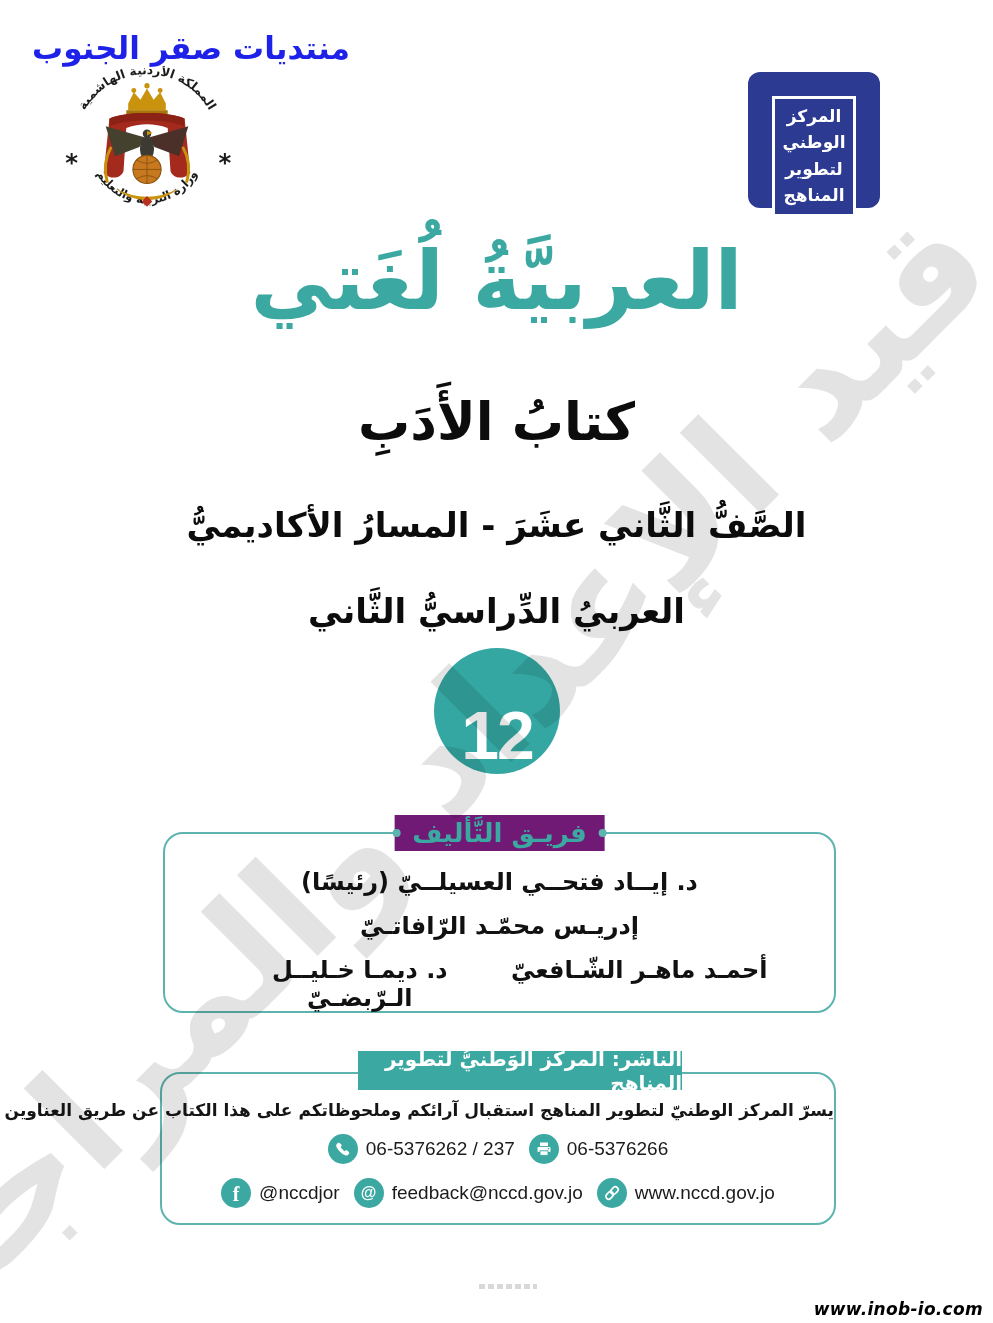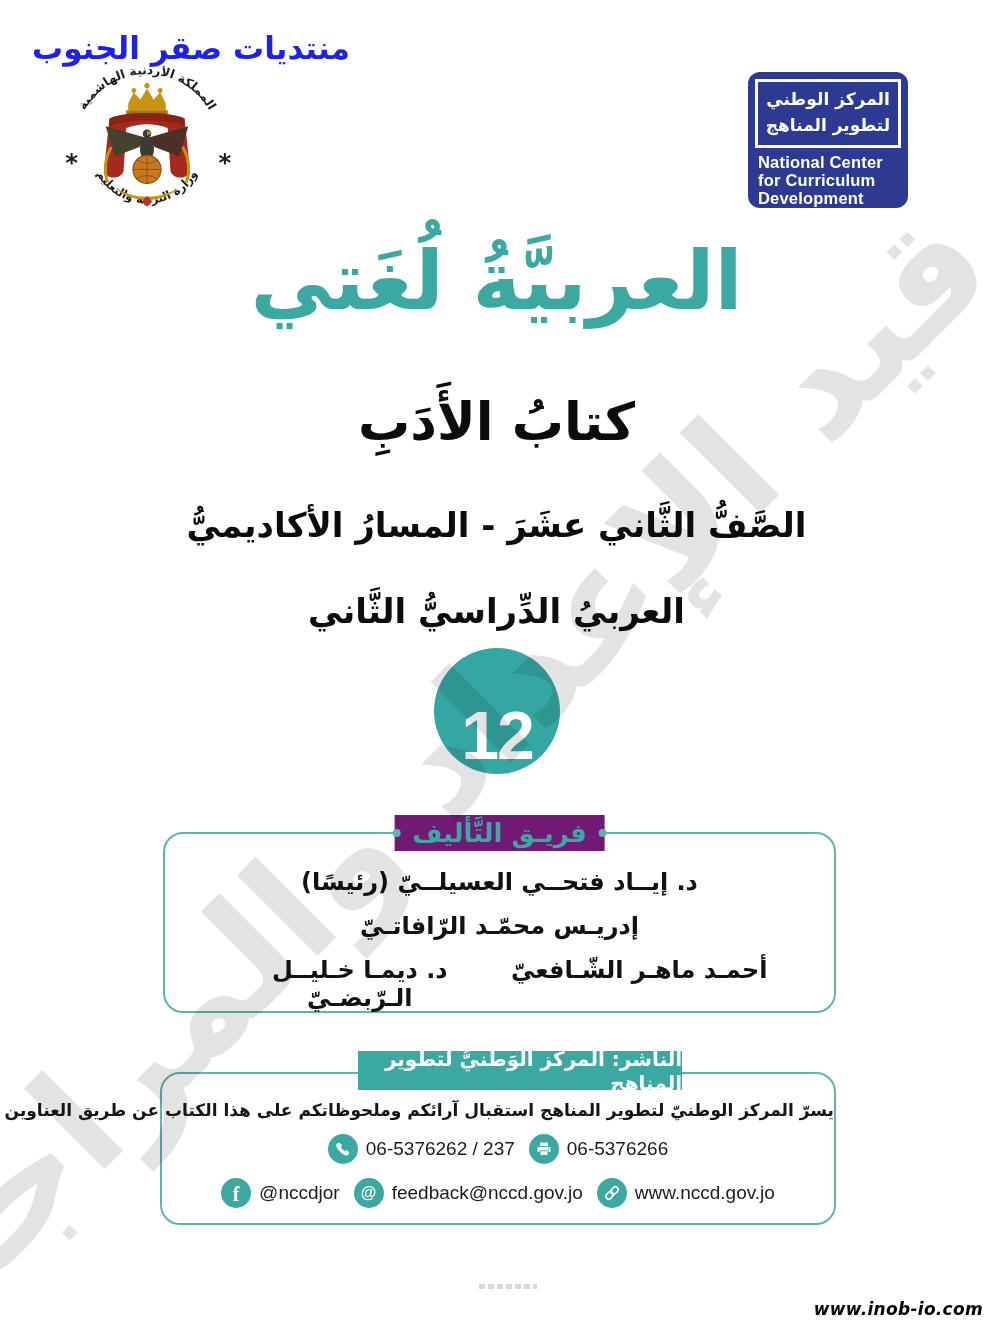--- a/index.html
+++ b/index.html
@@ -8,22 +8,22 @@
     background:#ffffff;overflow:hidden;
     font-family:"DejaVu Sans",sans-serif;
   }
   
   .forum-stamp{
     position:absolute;left:32px;top:30px;
     font-size:31px;font-weight:700;color:#1e22e8;direction:rtl;
   }
   .emblem{position:absolute;left:52px;top:66px;width:190px;height:158px;}
   .nccd-logo{
-    position:absolute;left:748px;top:72px;width:160px;height:136px;
-    background:#2c3a92;border-radius:12px;box-sizing:border-box;padding:7px;
+    position:absolute;left:748px;top:72px;width:132px;height:136px;
+    background:#2c3a92;border-radius:12px;box-sizing:border-box;padding:24px;
   }
   .nccd-ar{
     box-sizing:border-box;border:3px solid #ffffff;background:#2c3a92;
     color:#fff;text-align:center;direction:rtl;
     font-size:17px;font-weight:700;line-height:1.55;padding:4px 2px 6px;
   }
   .nccd-en{
     color:#fff;font-family:"Liberation Sans",sans-serif;
     font-size:16.5px;font-weight:700;line-height:1.1;padding:5px 2px 0 3px;
     letter-spacing:.2px;

